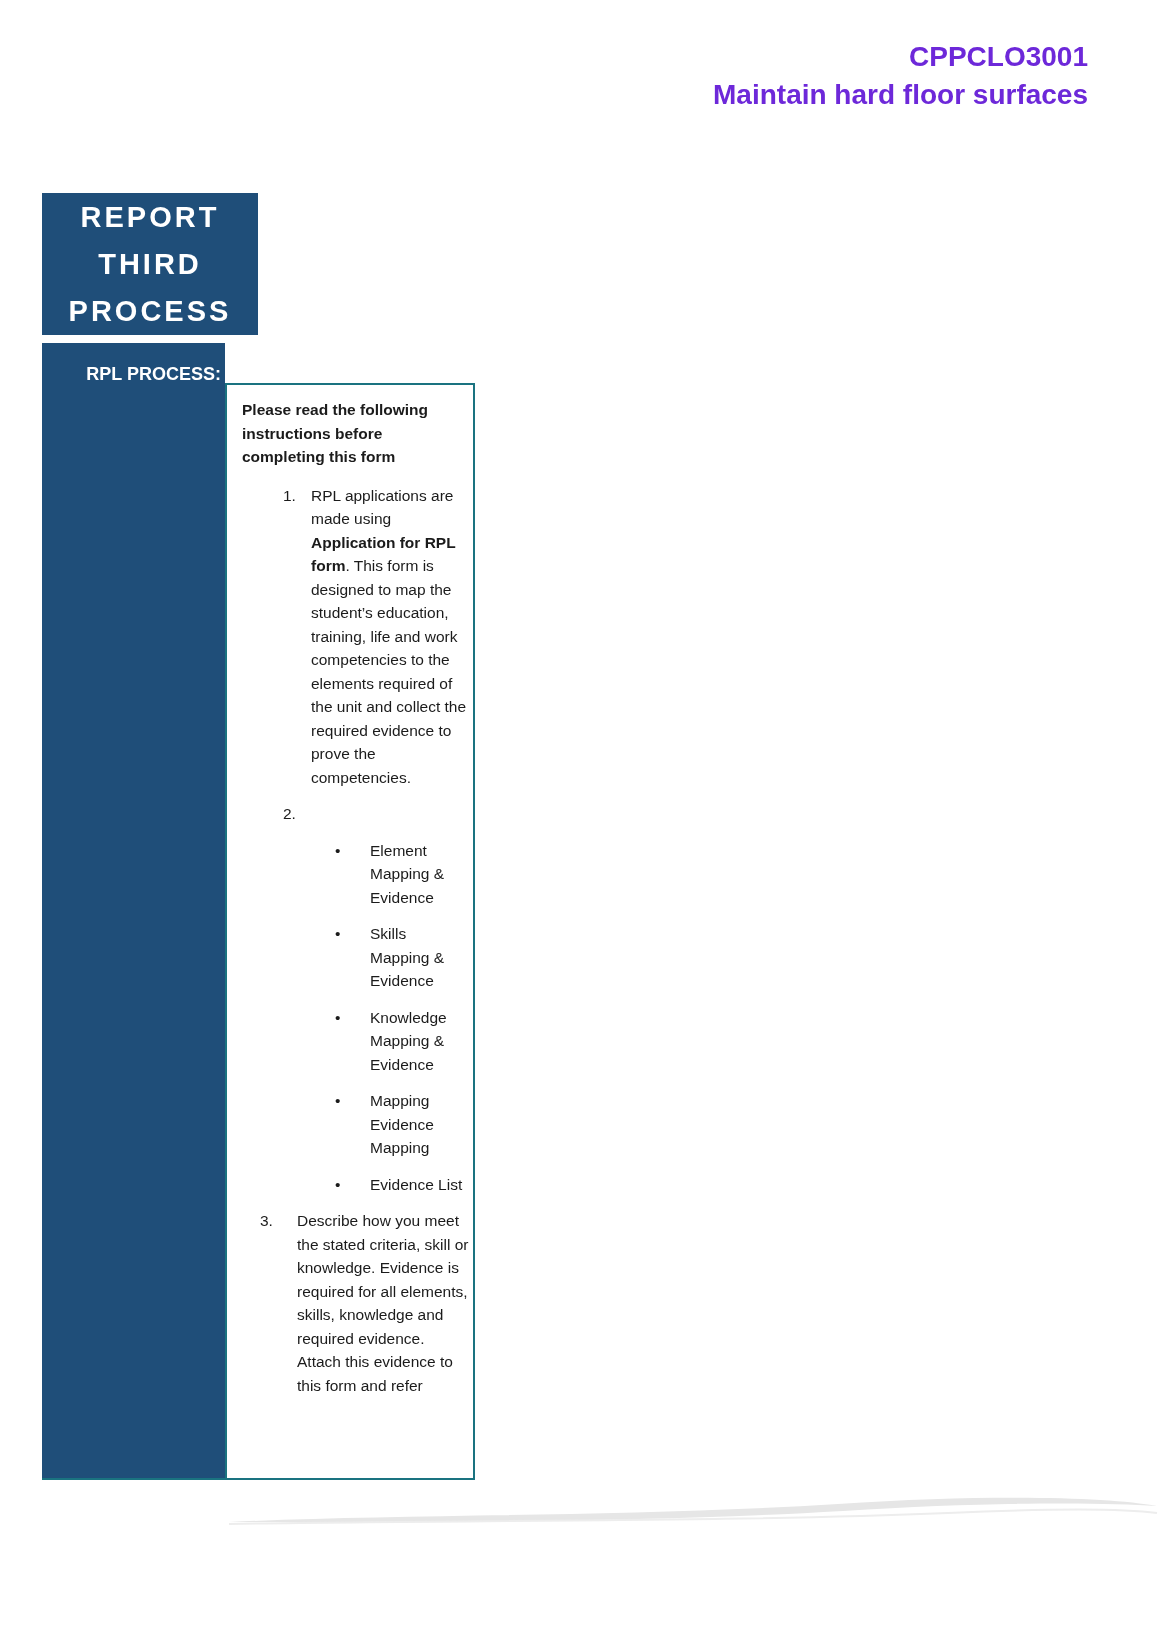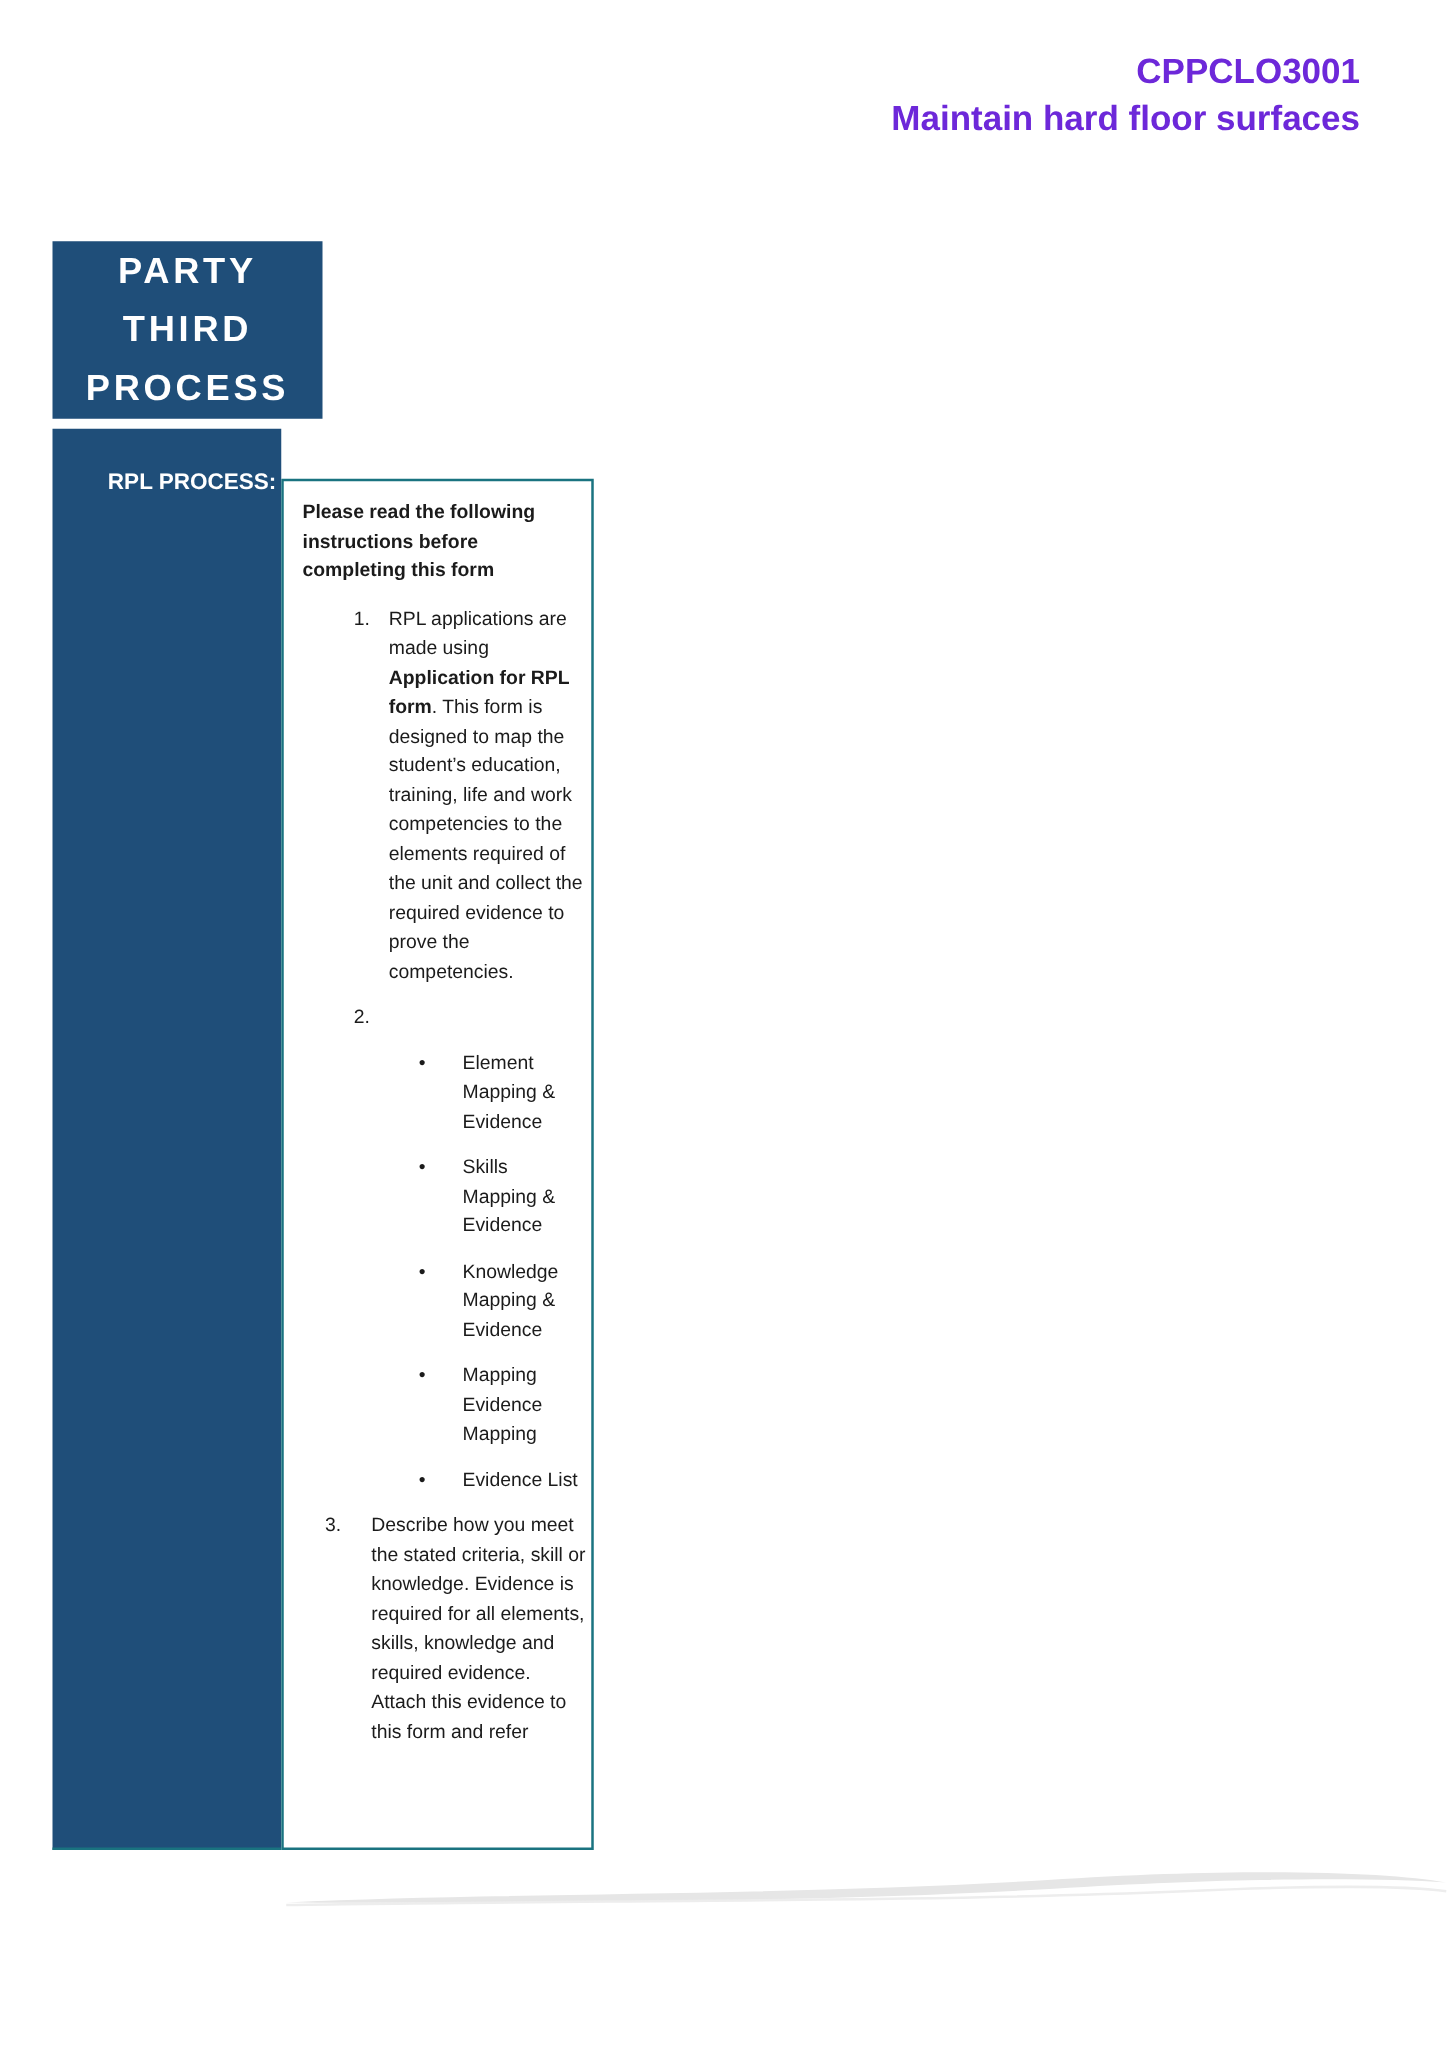--- a/index.html
+++ b/index.html
@@ -47,21 +47,21 @@
     left: 42px; top: 343px;
     width: 433px; height: 1137px;
     display: flex;
   }
   .rpl-sidebar {
     flex: none;
     width: 183px;
     background: #1F4E79;
     border-bottom: 2px solid #1A7380;
     box-sizing: border-box;
-    padding-top: 31px;
+    padding-top: 20px;
   }
   .rpl-sidebar-label {
     text-align: right;
     padding-right: 4px;
     color: #ffffff;
     font-weight: 700;
     font-size: 18px;
     line-height: 22px;
   }
   .rpl-cell {
@@ -97,21 +97,21 @@
 <body>
 
 <div>
 
   <header class="doc-header">
     <div>CPPCLO3001</div>
     <div>Maintain hard floor surfaces</div>
   </header>
 
   <div class="banner">
-    <div>PARTY</div>
+    <div>REPORT</div>
     <div>THIRD</div>
     <div>PROCESS</div>
   </div>
 
   <section class="rpl-table">
     <aside class="rpl-sidebar">
       <div class="rpl-sidebar-label">RPL PROCESS:</div>
     </aside>
 
     <div class="rpl-cell">

